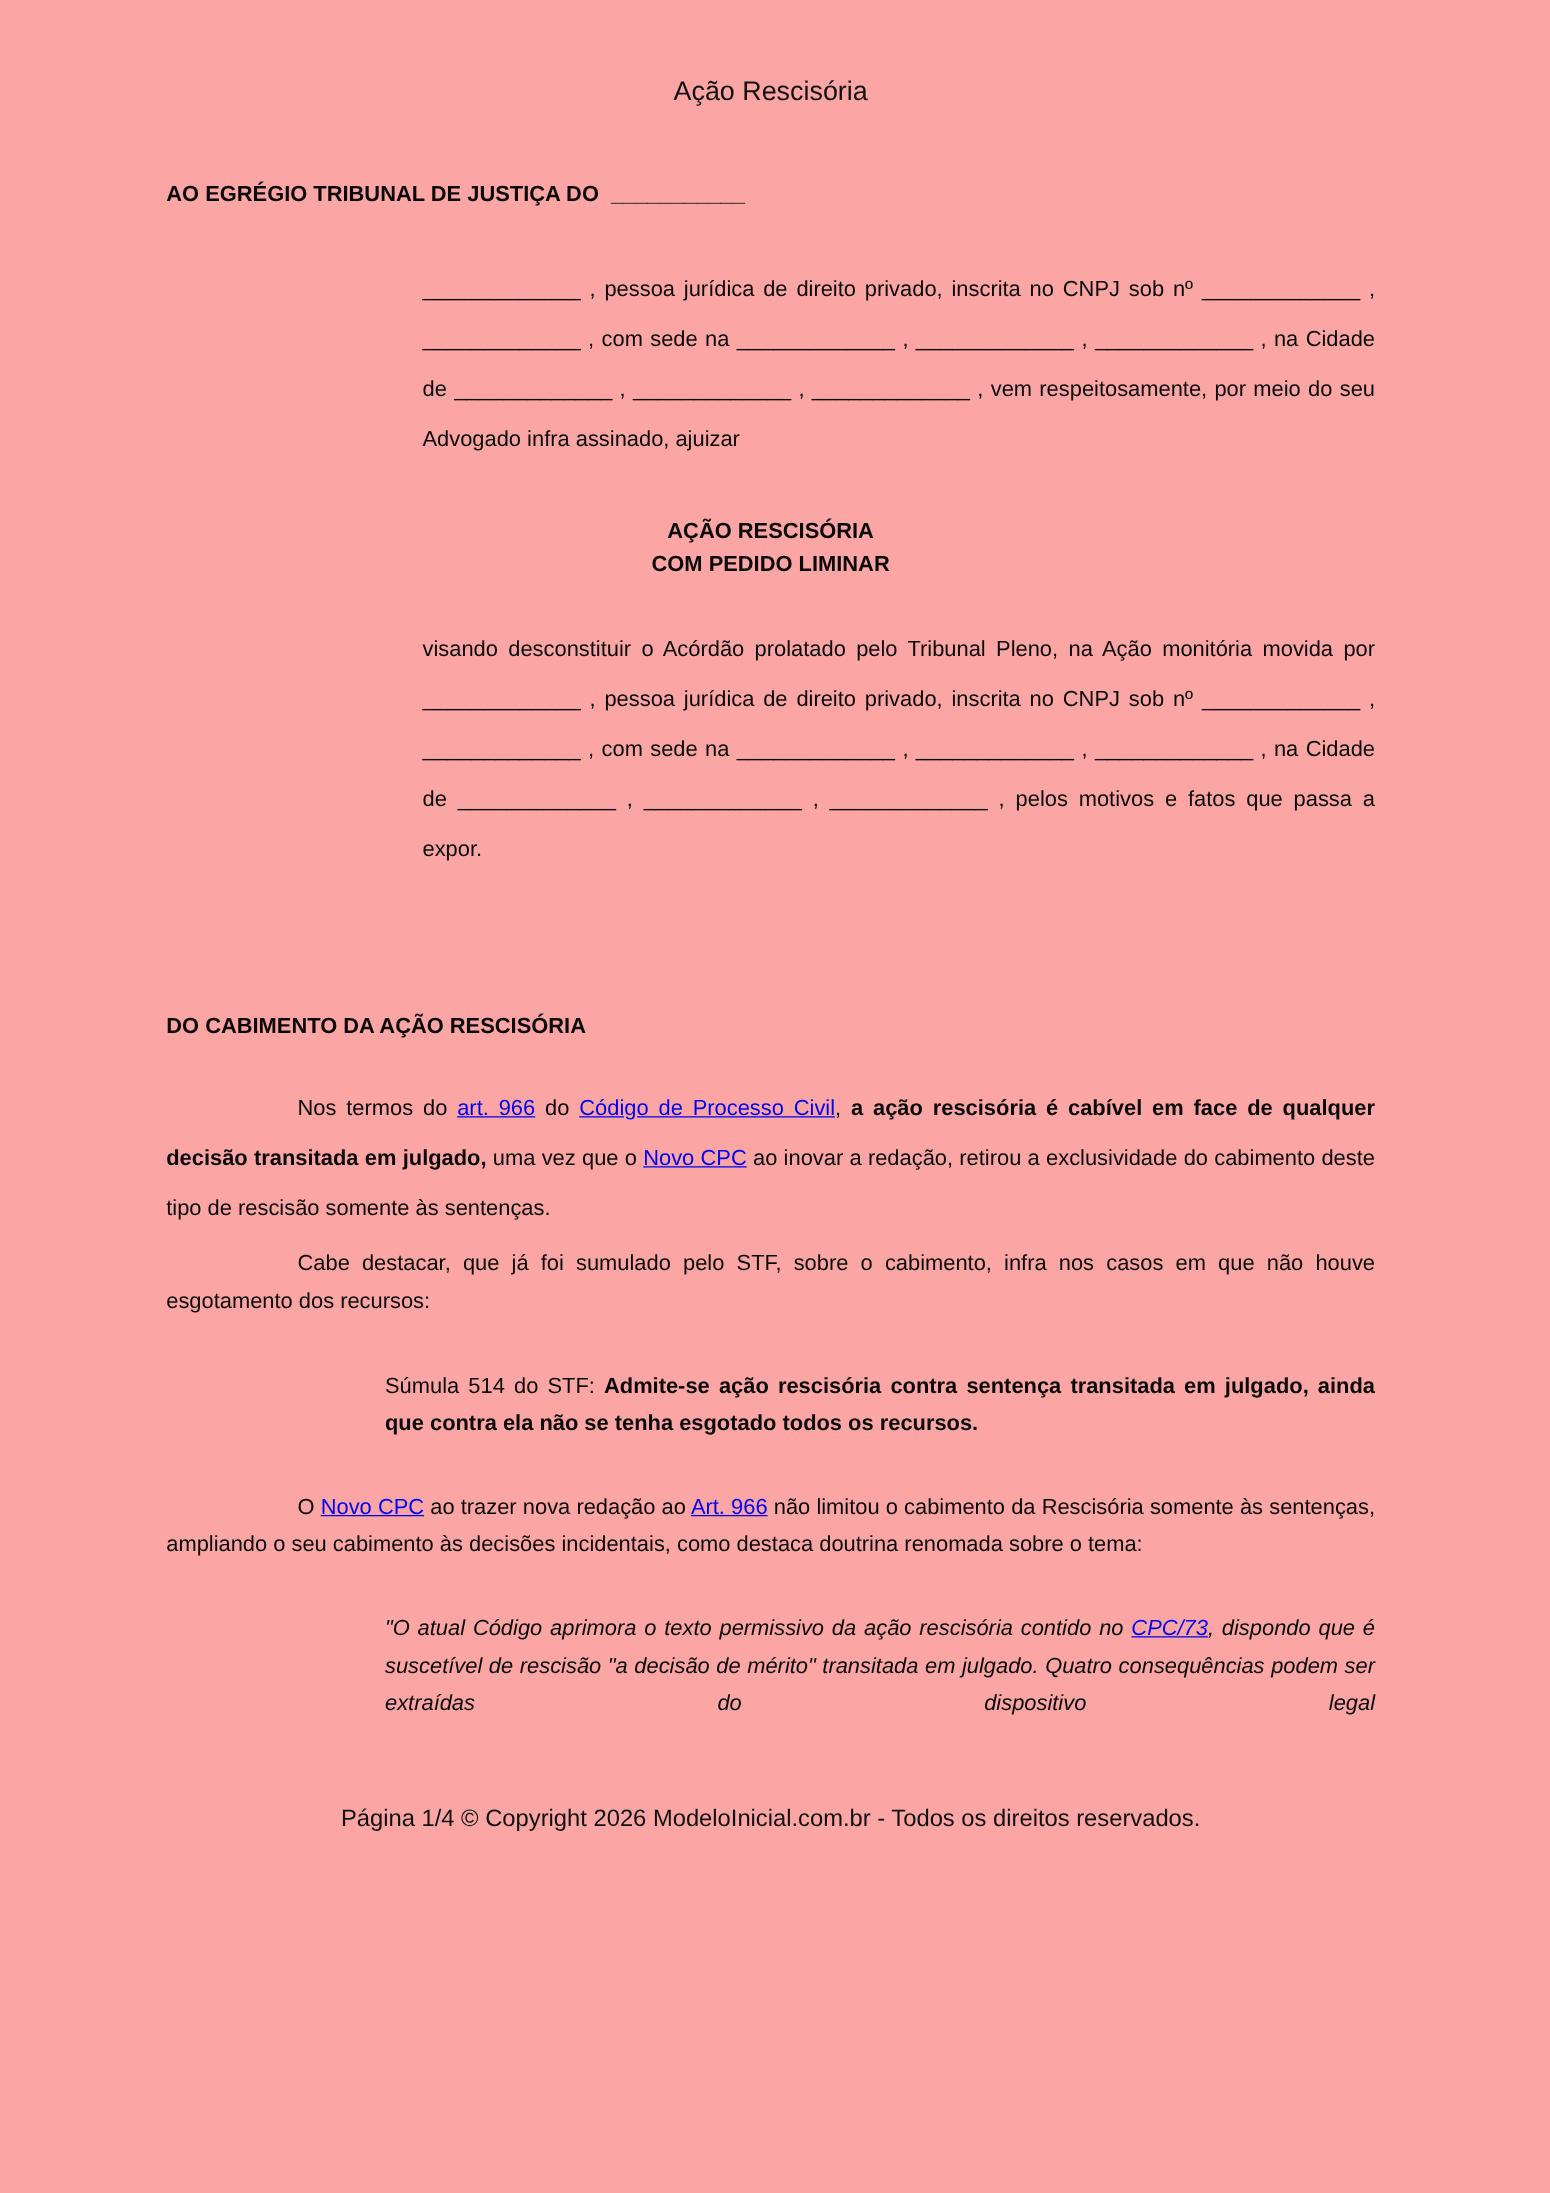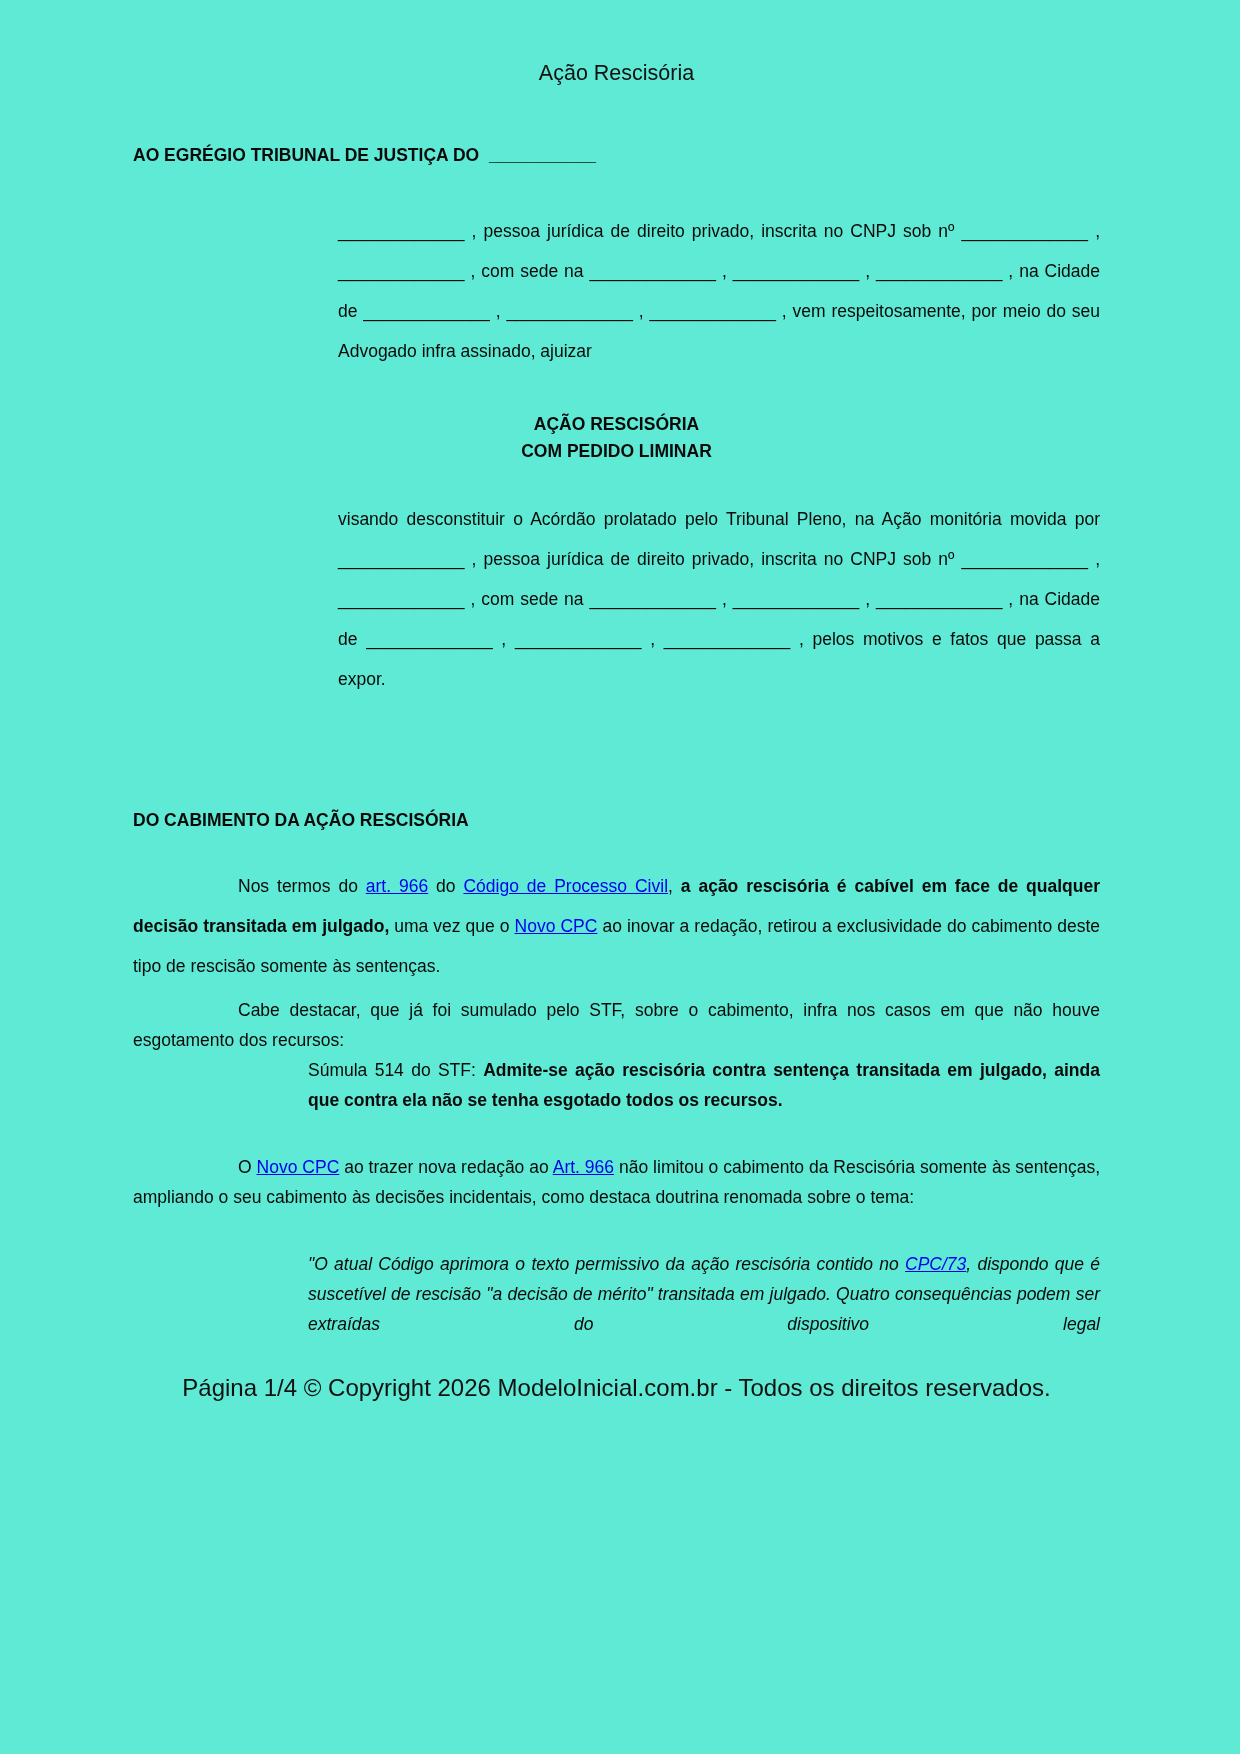--- a/index.html
+++ b/index.html
@@ -1,20 +1,20 @@
 <!DOCTYPE html>
 <html lang="pt-BR"><head>
 <meta charset="utf-8">
 <style>
   html,body{margin:0;padding:0;background:#e8e8e8;}
   .page{
     position:relative;
     width:1240px;height:1754px;
     margin:0 auto;
-    background:#5eead4;
+    background:#fca5a5;
     color:#0a0a0a;
     font-family:"Liberation Sans","DejaVu Sans",sans-serif;
     font-size:17.5px;line-height:26px;
     padding:60px 140px 0 133px;
     box-sizing:border-box;
     overflow:hidden;
   }
   .title{
     text-align:center;
     font-size:21.5px;
@@ -51,31 +51,31 @@
     text-align:justify;
     text-indent:105px;
   }
   .para3{margin-top:33px;line-height:40px;}
   .para4{margin-top:9px;line-height:30px;}
   .quote{
     margin-left:175px;
     text-align:justify;
     line-height:30px;
   }
-  .quote1{}
+  .quote1{margin-top:38px;}
   .para5{margin-top:37px;line-height:30px;}
   .quote2{
     margin-top:37px;
     font-style:italic;
     text-align-last:justify;
   }
   .footer{
-    margin-top:36px;
+    margin-top:66px;
     text-align:center;
-    font-size:24px;
+    font-size:19px;
     color:#111;
   }
   .b{font-weight:bold;}
   .link{
     color:#0000EE;
     text-decoration:underline;
     cursor:pointer;
   }
 </style>
 </head>

